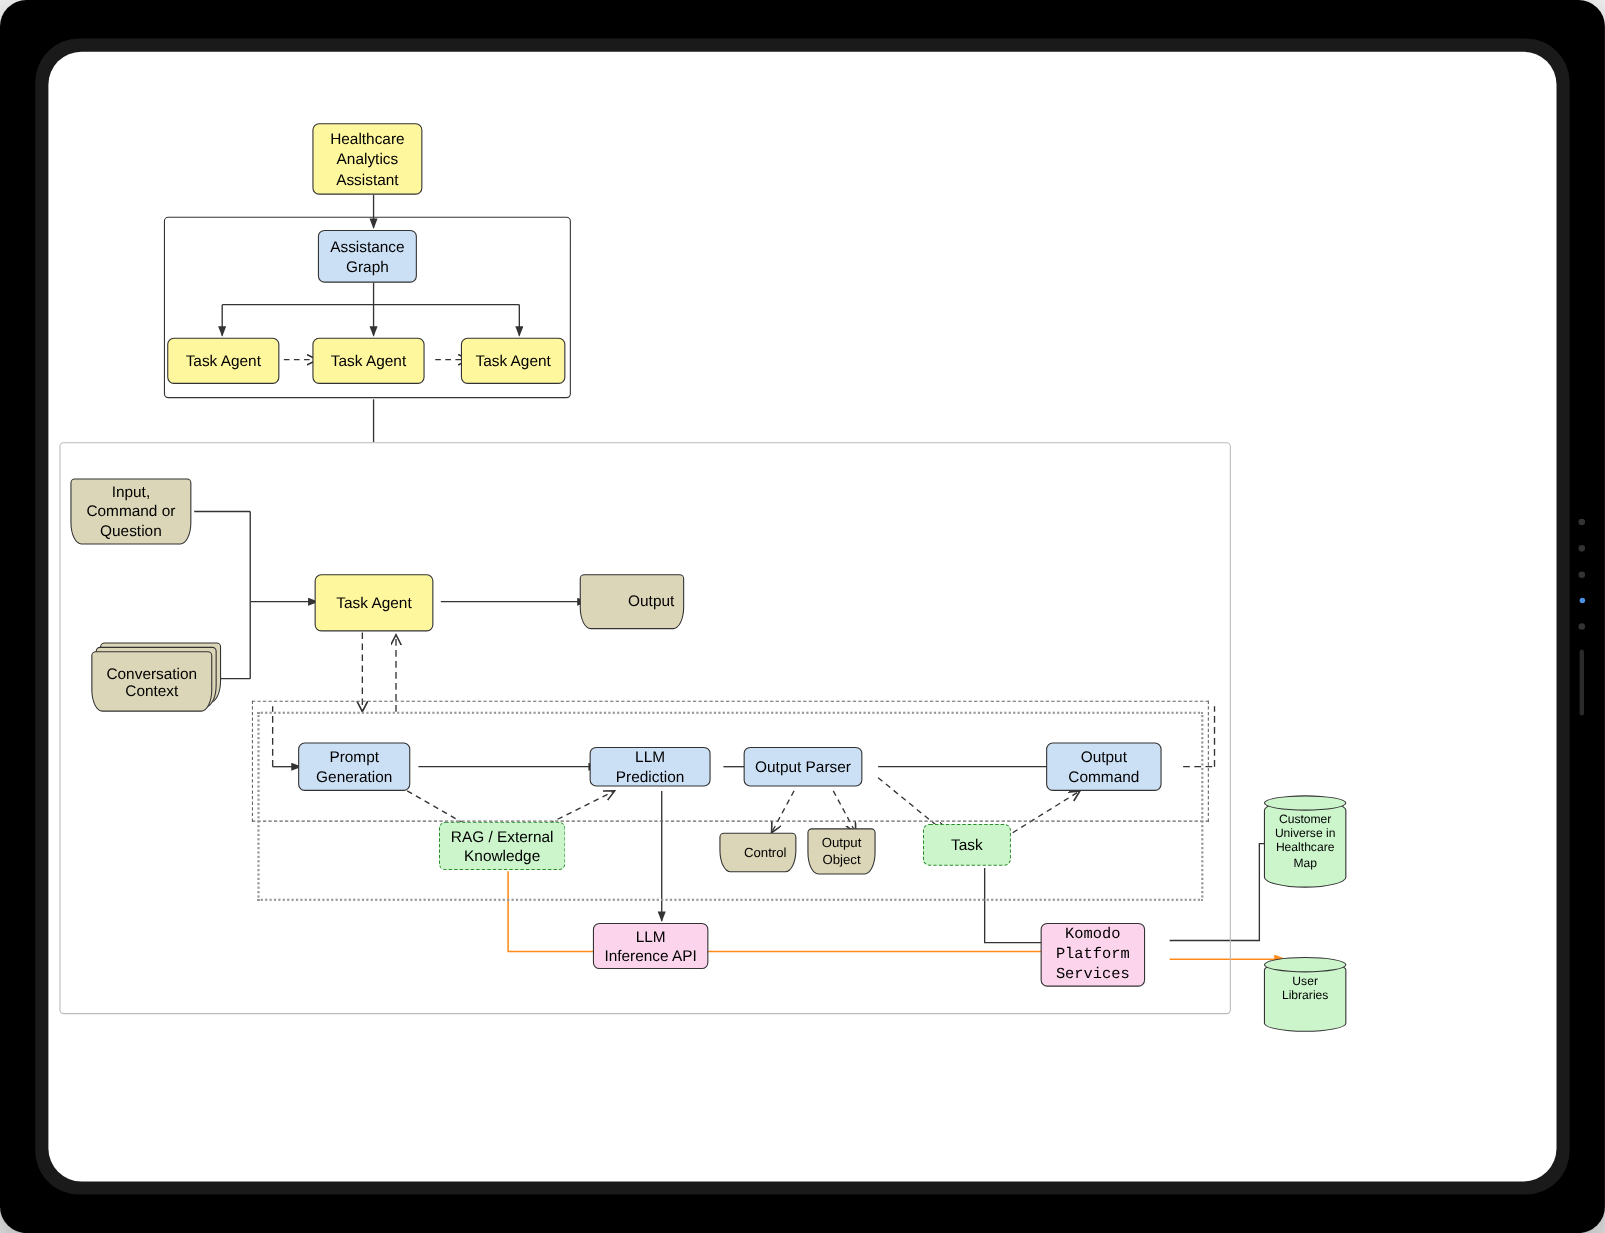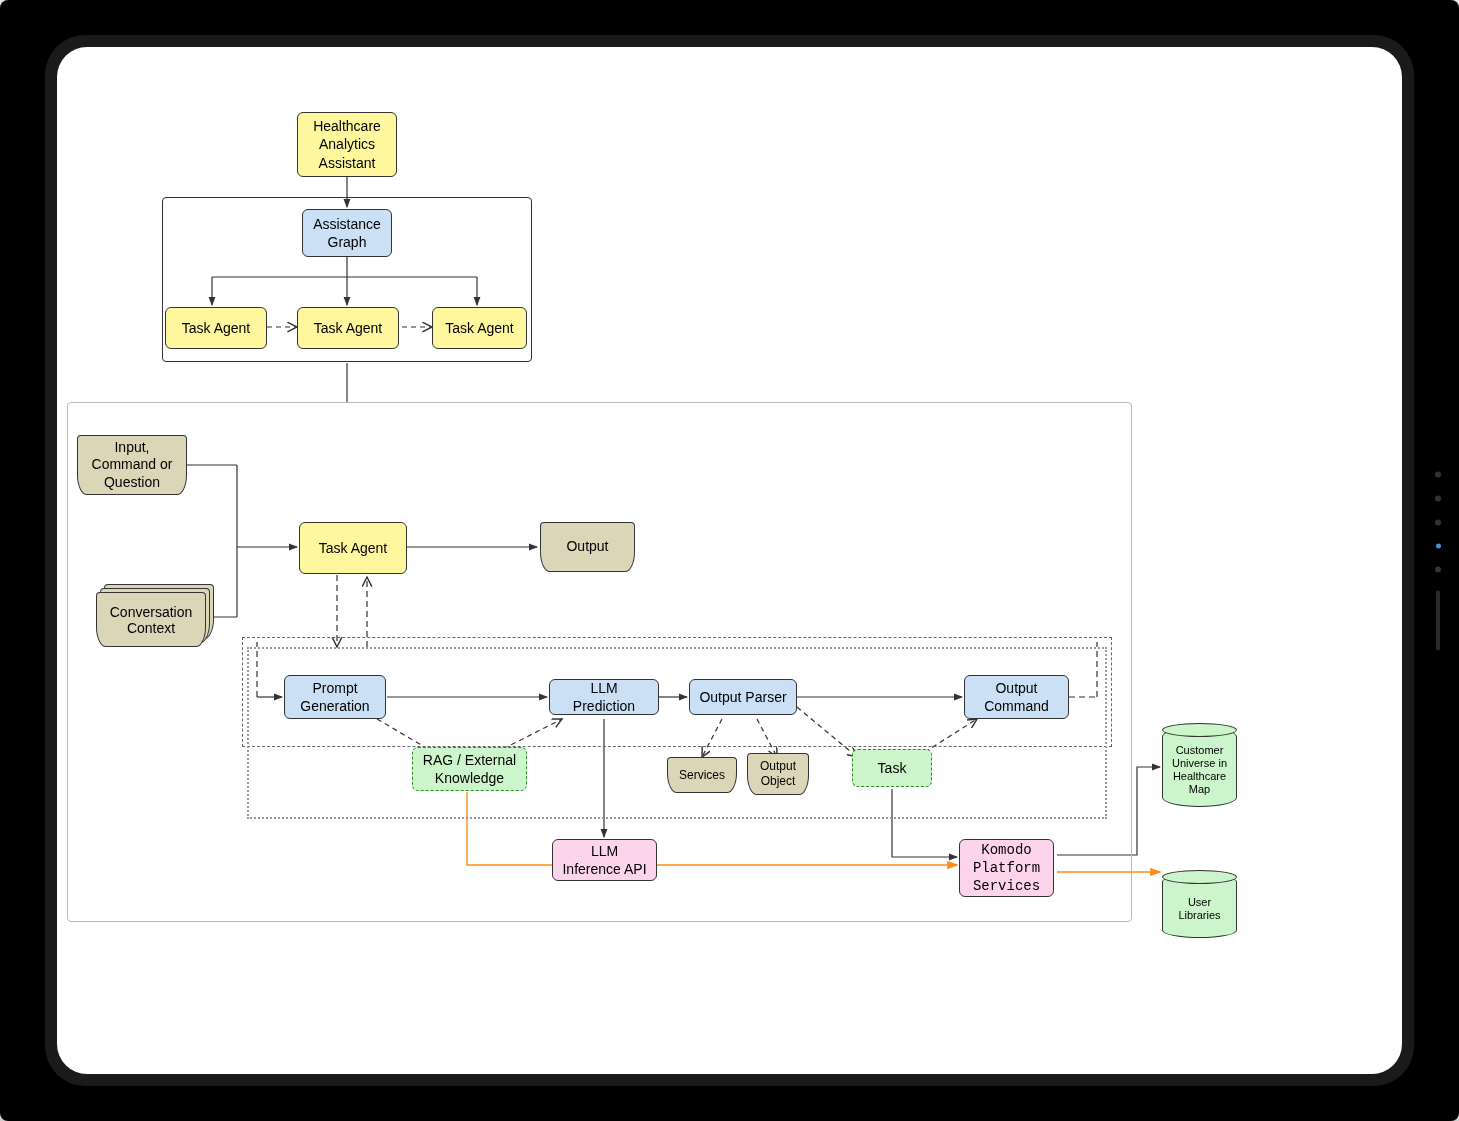--- a/index.html
+++ b/index.html
@@ -10,22 +10,22 @@
     font-family: Arial, Helvetica, sans-serif;
     display: flex;
     align-items: center;
     justify-content: center;
     min-height: 100vh;
   }
   .tablet-frame {
     width: 1459px;
     height: 1121px;
     background: #000;
-    border-radius: 8px;
-    padding: 35px 45px;
+    border-radius: 24px;
+    padding: 35px 32px;
     position: relative;
     box-shadow: 0 20px 60px rgba(0,0,0,0.4);
   }
   .tablet-inner {
     width: 100%;
     height: 100%;
     background: #1a1a1a;
     border-radius: 40px;
     padding: 12px;
     position: relative;
@@ -92,21 +92,21 @@
     background: transparent;
   }
 
   
   .doc {
     position: absolute;
     background: #dcd6b8;
     border: 1px solid #333;
     display: flex;
     align-items: center;
-    justify-content: center;
+    justify-content: flex-end;
     text-align: center;
     font-size: 14px;
     line-height: 1.25;
     padding: 6px 8px;
   }
   .doc.small { font-size: 12px; }
   .doc::after {
     content: '';
     position: absolute;
     left: -1px;
@@ -137,21 +137,20 @@
     margin-left: 19px;
   }
   .doc-stack .doc-layer.l1 { left: 8px; top: -8px; }
   .doc-stack .doc-layer.l2 { left: 4px; top: -4px; }
   .doc-stack .doc-layer.l3 { left: 0; top: 0; display:flex; align-items:center; justify-content:center; text-align:center; font-size:14px; padding: 6px; }
 
   
   .cyl {
     position: absolute;
     display: flex;
-    align-items: center;
     justify-content: center;
     text-align: center;
     font-size: 11px;
     line-height: 1.2;
     padding: 12px 4px 6px 4px;
   }
   .cyl .body {
     width: 100%; height: 100%;
     background: #ccf5cc;
     border: 1px solid #333;
@@ -321,21 +320,21 @@
         </div>
         <div class="node blue" style="left:907px; top:628px; width:105px; height:44px;">
           <span>Output Command</span>
         </div>
 
         <div class="node green-dashed" style="left:355px; top:700px; width:115px; height:44px;">
           <span>RAG / External Knowledge</span>
         </div>
 
         <div class="doc small" style="left:610px; top:710px; width:70px; height:36px; font-size:12px;">
-          <span>Services</span>
+          <span>Control</span>
         </div>
         <div class="doc small" style="left:690px; top:706px; width:62px; height:42px; font-size:12px;">
           <span>Output Object</span>
         </div>
 
         <div class="node green-dashed" style="left:795px; top:702px; width:80px; height:38px;">
           <span>Task</span>
         </div>
 
         <div class="node pink" style="left:495px; top:792px; width:105px; height:42px;">

